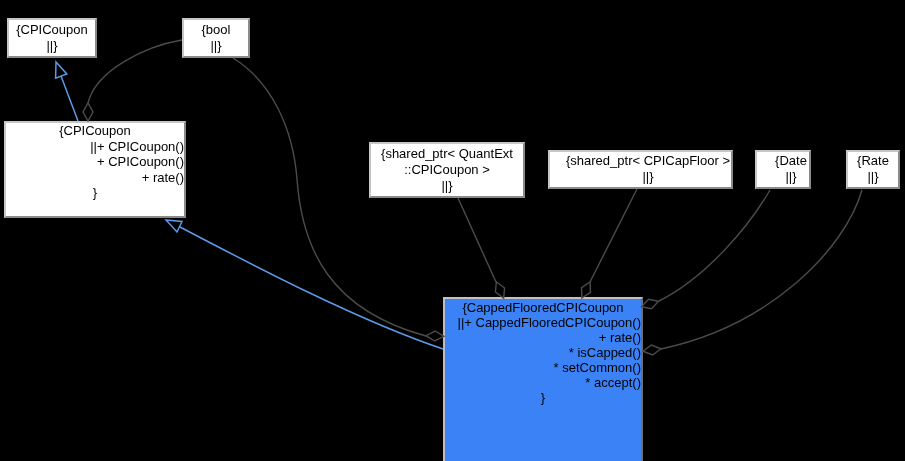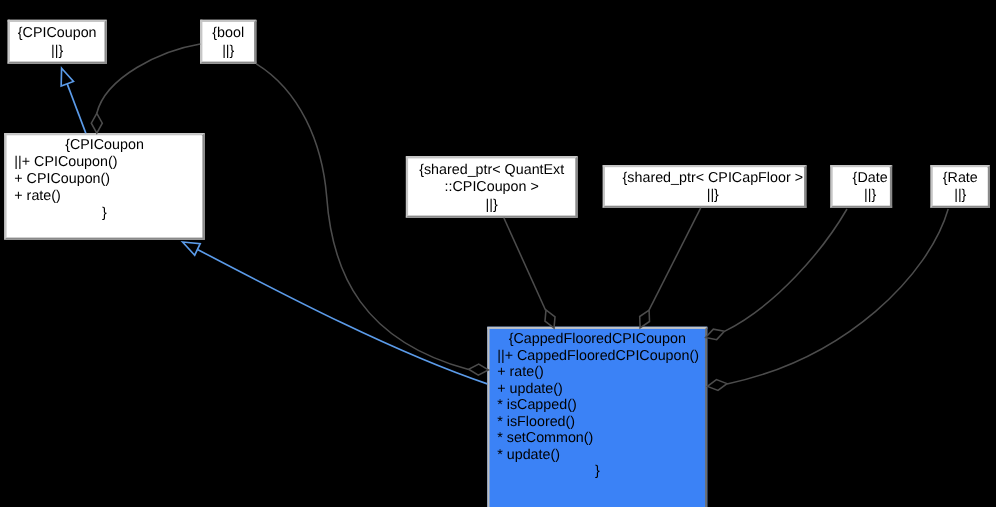--- a/index.html
+++ b/index.html
@@ -35,24 +35,24 @@
     z-index: 1;
     cursor: pointer;
   }
   .node.highlight {
     background: #3b82f6;
     border-color: #c2c2c2 #6e6e6e #6e6e6e #bdbdbd;
     line-height: 15px;
     padding-top: 1px;
   }
   .node .c { text-align: center; }
-  .node .l { text-align: left; padding-left: 7px; }
+  .node .l { text-align: right; padding-left: 7px; }
   .node.detail { line-height: 15.5px; }
   .n0 { left: 7px;   top: 4px;   width: 90px;  height: 40px; padding-top: 2px; }
-  .n1 { left: 182px; top: 4px;   width: 51px;  height: 40px; padding-top: 2px; }
+  .n1 { left: 182px; top: 4px;   width: 68px;  height: 40px; padding-top: 2px; }
   .n2 { left: 4px;   top: 107px; width: 182px; height: 97px; }
   .n3 { left: 369px; top: 128px; width: 156px; height: 56px; padding-top: 2px; }
   .n4 { left: 548px; top: 136px; width: 185px; height: 39px; padding-top: 1px; padding-left: 15px; }
   .n5 { left: 755px; top: 136px; width: 56px;  height: 39px; padding-top: 1px; padding-left: 16px; }
   .n6 { left: 846px; top: 136px; width: 54px;  height: 39px; padding-top: 1px; }
   .n7 { left: 443px; top: 283px; width: 200px; height: 170px; }
   .edge        { fill: none; stroke: #4c4c4c; stroke-width: 1.4; }
   .diamond     { fill: #000000; stroke: #4c4c4c; stroke-width: 1.4; }
   .blue-edge   { fill: none; stroke: #5b9be9; stroke-width: 1.5; }
   .blue-arrow  { fill: #000000; stroke: #5b9be9; stroke-width: 1.5; }
@@ -98,25 +98,23 @@
 
   <div class="node n6">
     <div class="c">{Rate</div>
     <div class="c">||}</div>
   </div>
 
   <div class="node n7 highlight">
     <div class="c">{CappedFlooredCPICoupon</div>
     <div class="l">||+ CappedFlooredCPICoupon()</div>
     <div class="l">+ rate()</div>
-    <div class="l">+ update()</div>
     <div class="l">* isCapped()</div>
-    <div class="l">* isFloored()</div>
     <div class="l">* setCommon()</div>
-    <div class="l">* update()</div>
+    <div class="l">* accept()</div>
     <div class="c">}</div>
   </div>
 
   <svg class="edges" viewBox="0 0 905 461" xmlns="http://www.w3.org/2000/svg">
 
     <path class="edge" d="M182,26 C146,32 96,56 88,89"></path>
     <g transform="translate(88,98) rotate(90)">
       <polygon class="diamond" points="9,0 0,-5 -9,0 0,5"></polygon>
     </g>
 

